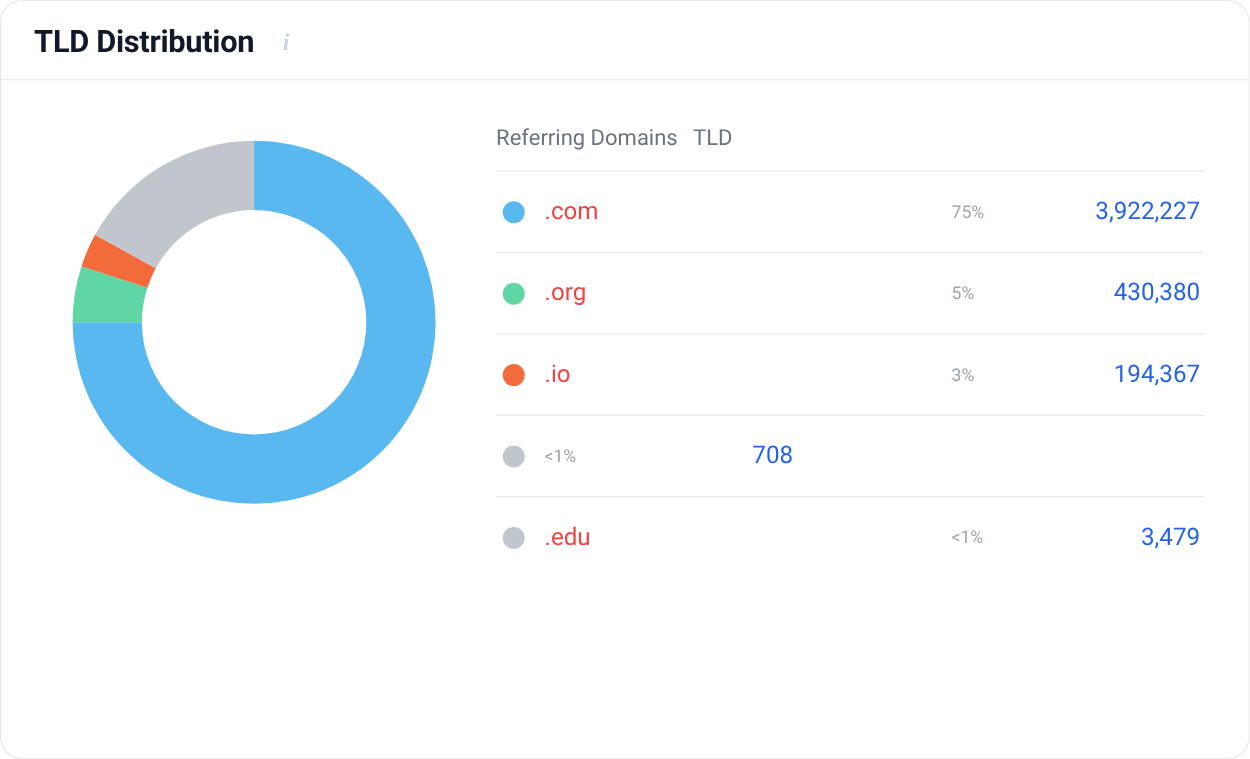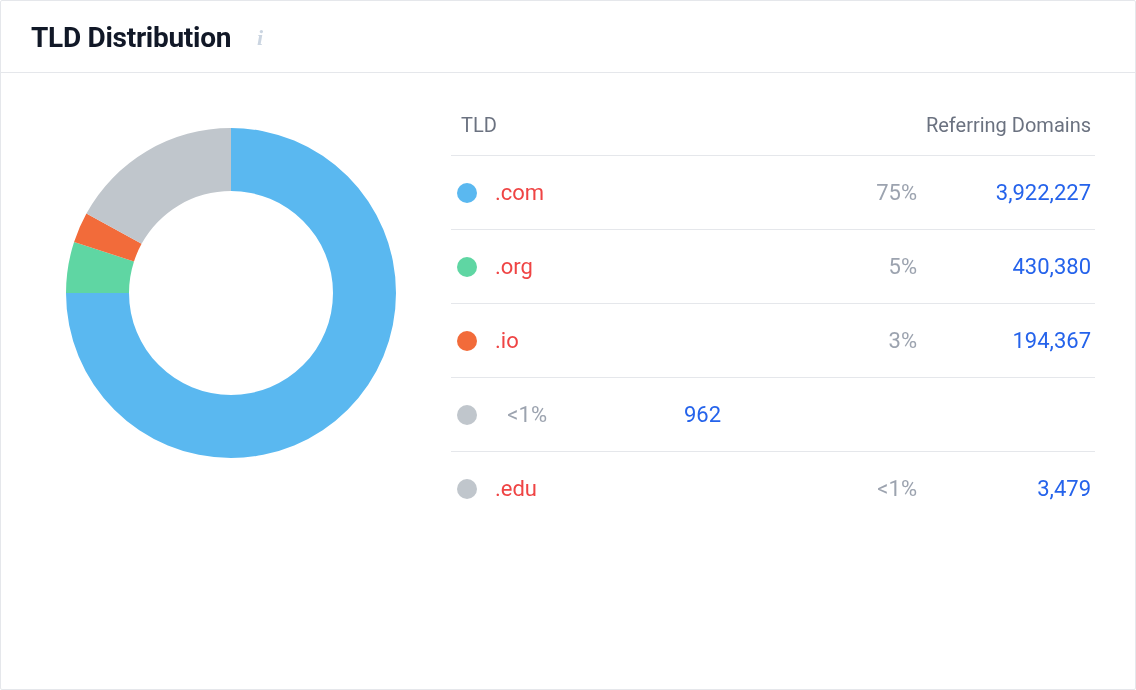--- a/index.html
+++ b/index.html
@@ -9,21 +9,21 @@
     }
     body {
       font-family: -apple-system, BlinkMacSystemFont, "Segoe UI", Roboto, Helvetica, Arial, sans-serif;
       background: #fff;
       padding: 0;
     }
     .card {
       width: 1136px;
       height: 690px;
       border: 1px solid #e5e7eb;
-      border-radius: 2px;
+      border-radius: 20px;
       background: #fff;
       overflow: hidden;
       box-shadow: 0 1px 2px rgba(0,0,0,0.02);
     }
     .card-header {
       display: flex;
       align-items: center;
       padding: 20px 30px 18px 30px;
       border-bottom: 1px solid #e5e7eb;
     }
@@ -100,23 +100,22 @@
       flex: 0 0 20px;
       margin-left: 6px;
       margin-right: 18px;
     }
     .label {
       flex: 1;
       font-size: 22px;
       color: #ef4444;
     }
     .pct {
-      font-size: 22px;
+      font-size: 16px;
       color: #9ca3af;
-      text-align: right;
       min-width: 80px;
       padding-right: 28px;
     }
     .val {
       font-size: 22px;
       color: #2563eb;
       text-align: right;
       min-width: 150px;
       padding-right: 4px;
     }
@@ -135,22 +134,22 @@
         <g id="donut-slices">
             <path d="M 60 5 A 55 55 0 1 1 5 60.00000000000001 L 26 60.00000000000001 A 34 34 0 1 0 60 26 Z" fill="#5ab8f0"></path>
             <path d="M 5 60.00000000000001 A 55 55 0 0 1 7.691891603766557 43.00406530937788 L 27.664078445964783 49.49342219125178 A 34 34 0 0 0 26 60.00000000000001 Z" fill="#5fd6a3"></path>
             <path d="M 7.691891603766557 43.00406530937788 A 55 55 0 0 1 11.803132597587506 33.50354792440565 L 30.20557287850864 43.62037508054168 A 34 34 0 0 0 27.664078445964783 49.49342219125178 Z" fill="#f26b3a"></path>
             <path d="M 11.803132597587506 33.50354792440565 A 55 55 0 0 1 59.99999999999999 5 L 59.99999999999999 26 A 34 34 0 0 0 30.20557287850864 43.62037508054168 Z" fill="#c0c6cc"></path>
           </g>
       </svg>
     </div>
     <div class="table-wrap">
       <div class="th-row">
+        <div class="th th-ref">Referring Domains</div>
         <div class="th th-tld">TLD</div>
-        <div class="th th-ref">Referring Domains</div>
       </div>
       <div id="rows">
           <div class="row">
             <span class="swatch" style="background: rgb(90, 184, 240);"></span>
             <span class="label">.com</span>
             <span class="pct">75%</span>
             <span class="val">3,922,227</span>
           </div>
           <div class="row">
             <span class="swatch" style="background: rgb(95, 214, 163);"></span>
@@ -160,21 +159,21 @@
           </div>
           <div class="row">
             <span class="swatch" style="background: rgb(242, 107, 58);"></span>
             <span class="label">.io</span>
             <span class="pct">3%</span>
             <span class="val">194,367</span>
           </div>
           <div class="row">
             <span class="swatch" style="background: rgb(192, 198, 204);"></span>
             <span class="pct">&lt;1%</span>
-            <span class="val">962</span>
+            <span class="val">708</span>
           </div>
           <div class="row">
             <span class="swatch" style="background: rgb(192, 198, 204);"></span>
             <span class="label">.edu</span>
             <span class="pct">&lt;1%</span>
             <span class="val">3,479</span>
           </div>
         </div>
     </div>
   </div>

